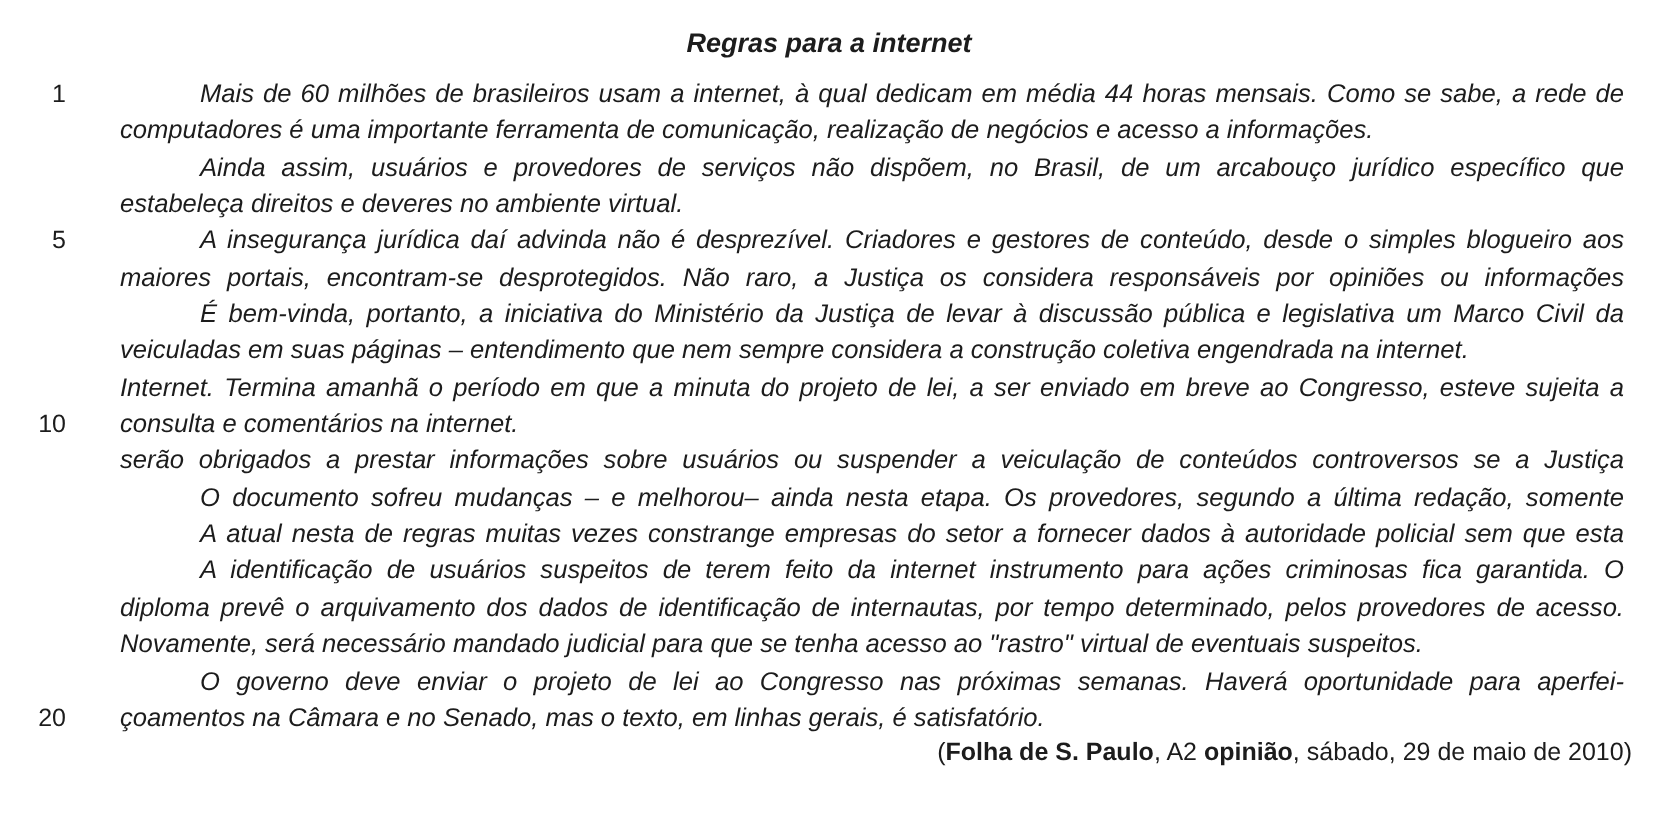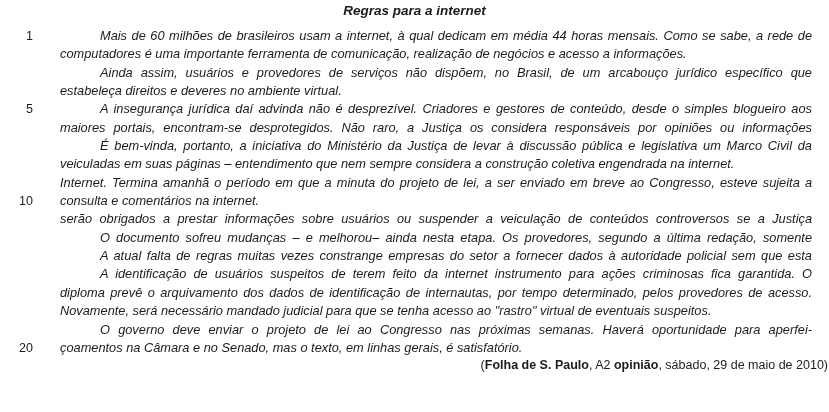--- a/index.html
+++ b/index.html
@@ -6,21 +6,21 @@
   html, body {
     width: 829px; height: 412px;
     background: #ffffff;
     overflow: hidden;
   }
   body {
     font-family: "Liberation Sans", sans-serif;
     color: #1c1c1c;
   }
   .title {
-    padding-top: 3px;
+    padding-top: 14px;
     text-align: center;
     font-style: italic;
     font-weight: bold;
     font-size: 13.5px;
     line-height: 15px;
   }
   .doc { margin-top: 9px; }
   .line {
     display: flex;
     height: 18.35px;
@@ -41,21 +41,21 @@
     font-size: 12.8px;
     text-align: left;
   }
   .txt.just {
     text-align: justify;
     text-align-last: justify;
   }
   .txt.ind { text-indent: 40px; }
   .citation {
     margin-top: 1px;
-    margin-right: 1px;
+    margin-right: 13px;
     text-align: right;
     font-size: 12.5px;
     line-height: 15px;
     font-style: normal;
   }
   .citation .b { font-weight: bold; }
 </style>
 </head>
 <body>
 
@@ -105,21 +105,21 @@
   <div class="line">
       <span class="num"></span>
       <span class="txt just">serão obrigados a prestar informações sobre usuários ou suspender a veiculação de conteúdos controversos se a Justiça</span>
     </div>
   <div class="line">
       <span class="num"></span>
       <span class="txt just ind">O documento sofreu mudanças – e melhorou– ainda nesta etapa. Os provedores, segundo a última redação, somente</span>
     </div>
   <div class="line">
       <span class="num"></span>
-      <span class="txt just ind">A atual falta de regras muitas vezes constrange empresas do setor a fornecer dados à autoridade policial sem que esta</span>
+      <span class="txt just ind">A atual nesta de regras muitas vezes constrange empresas do setor a fornecer dados à autoridade policial sem que esta</span>
     </div>
   <div class="line">
       <span class="num"></span>
       <span class="txt just ind">A identificação de usuários suspeitos de terem feito da internet instrumento para ações criminosas fica garantida. O</span>
     </div>
   <div class="line">
       <span class="num"></span>
       <span class="txt just">diploma prevê o arquivamento dos dados de identificação de internautas, por tempo determinado, pelos provedores de acesso.</span>
     </div>
   <div class="line">

